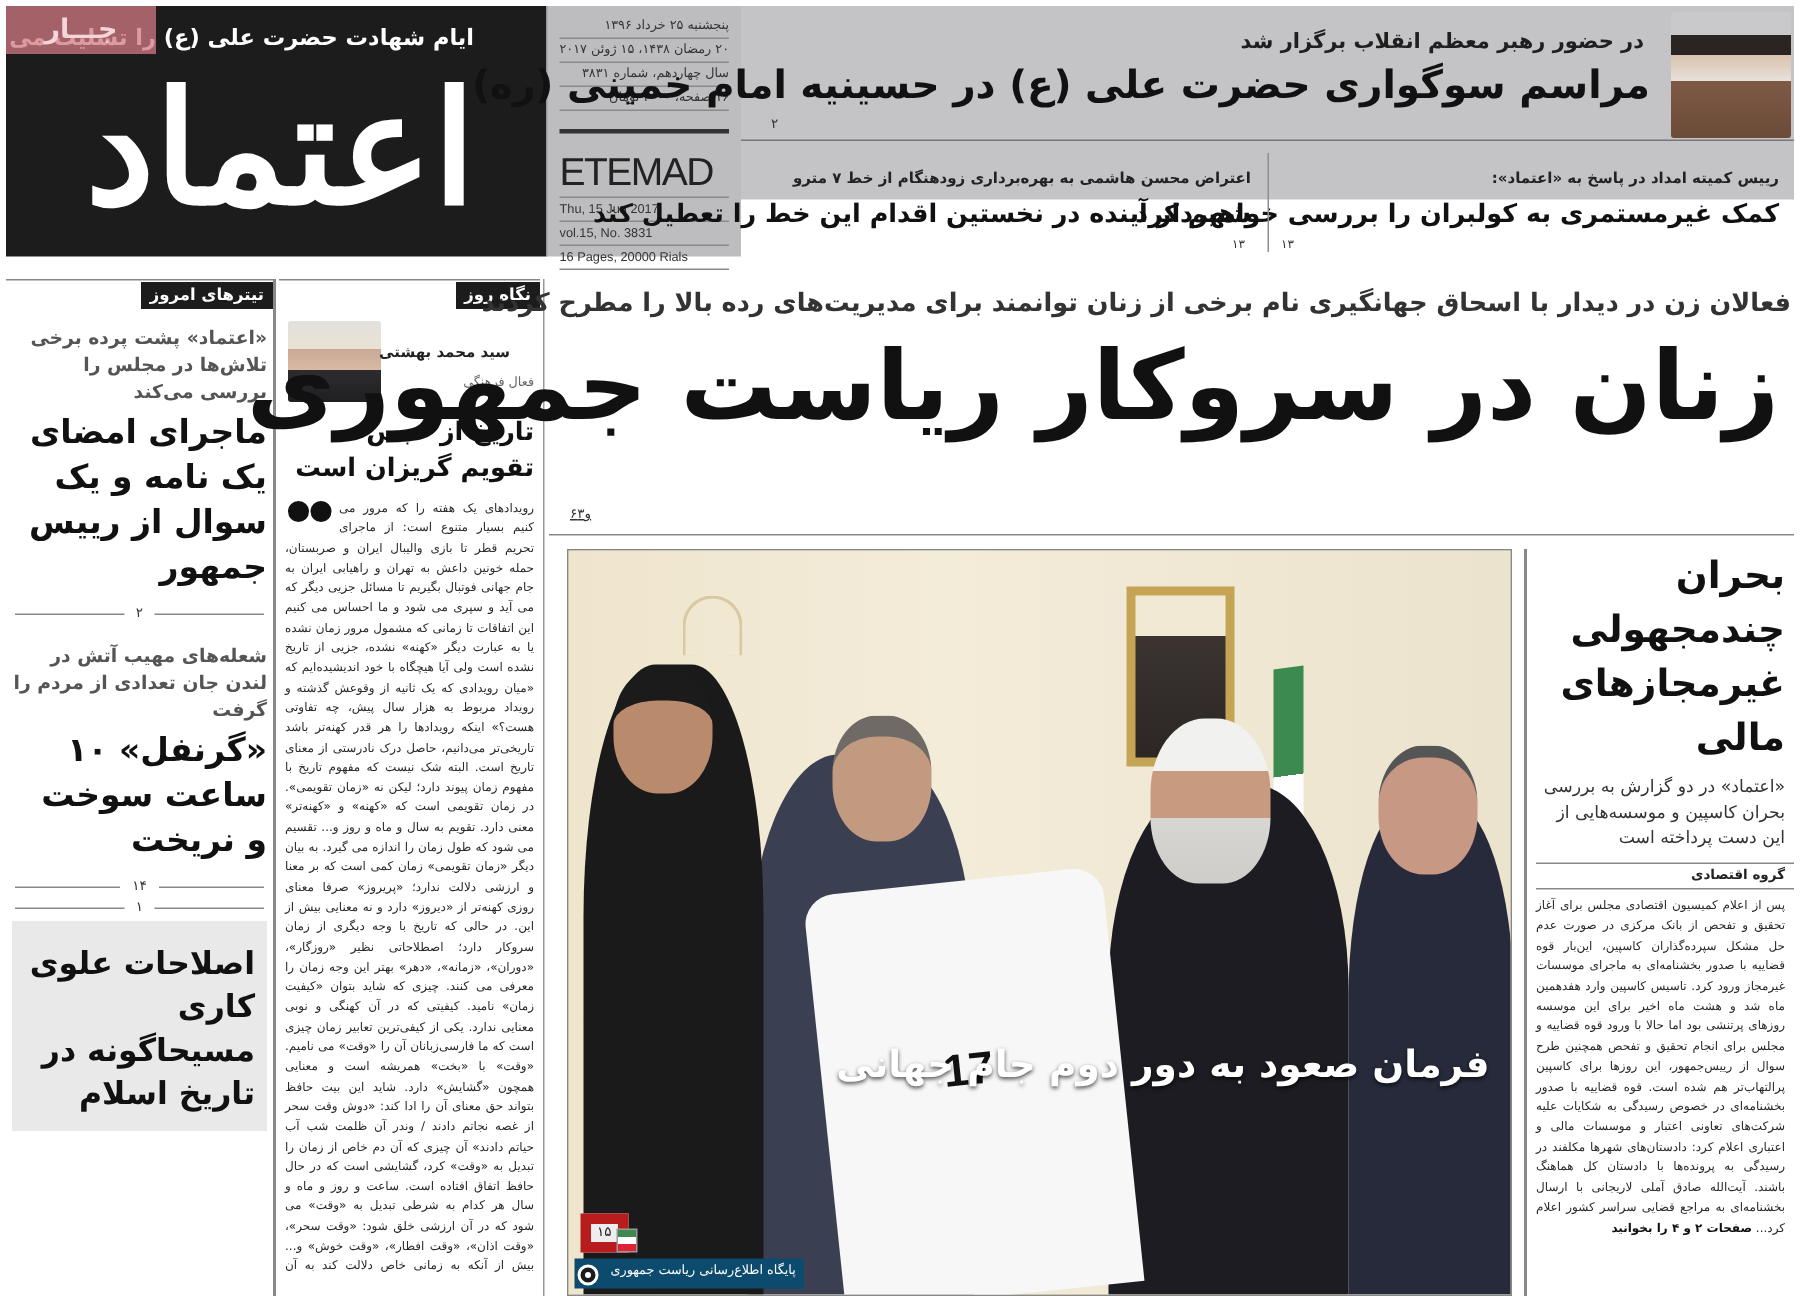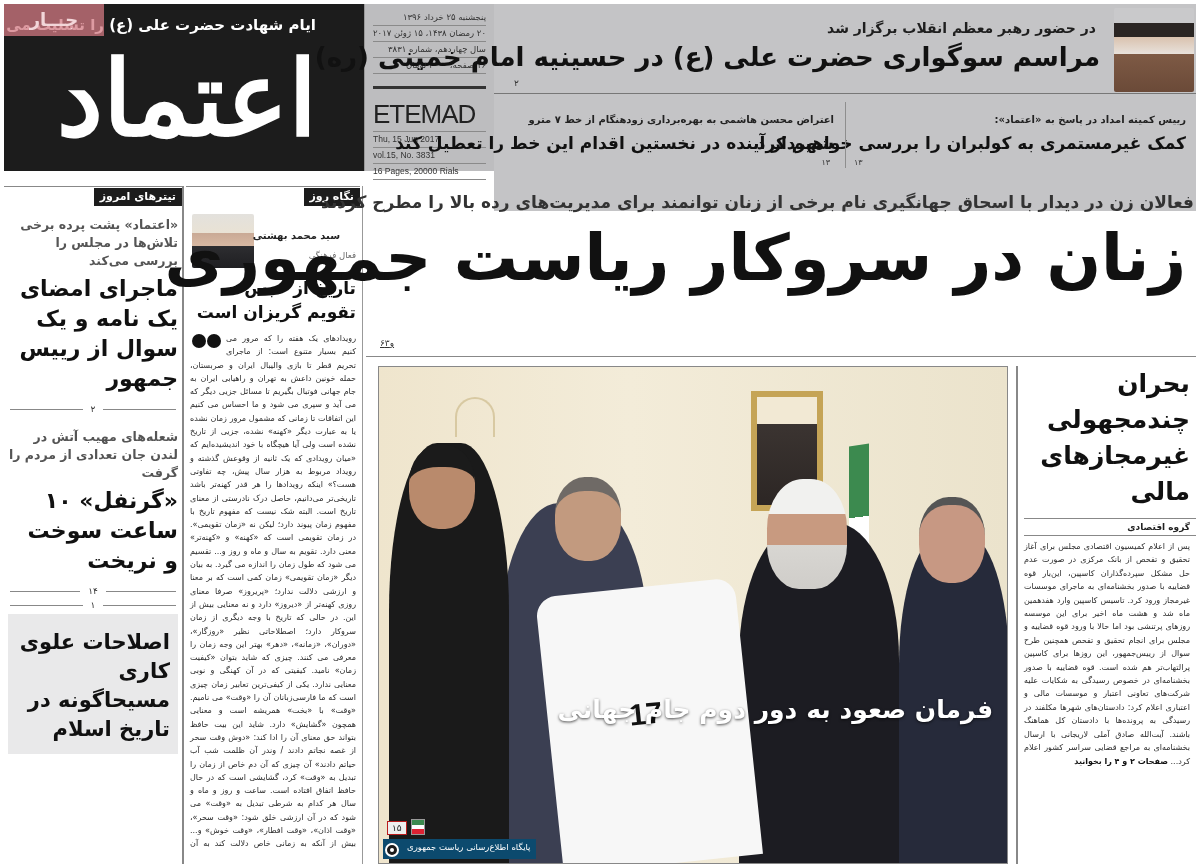--- a/index.html
+++ b/index.html
@@ -13,21 +13,21 @@
   .logo-word { position: absolute; left: 18px; top: 30px; width: 330px; height: 130px; color: #fff; font-family: "DejaVu Serif", serif; font-weight: bold; font-size: 104px; line-height: 130px; text-align: center; letter-spacing: -4px; }
   .watermark { position: absolute; left: 0; top: 0; width: 100px; height: 32px; background: rgba(210,120,130,0.75); color: #f2d6d9; font-weight: bold; font-size: 18px; text-align: center; line-height: 32px; direction: rtl; }
 
   .info-box { position: absolute; left: 360px; top: 0; width: 130px; height: 167px; background: #bdbdbf; border-left: 1px solid #999; padding: 6px 8px; direction: rtl; }
   .info-line { font-size: 8.5px; color: #333; border-bottom: 1px solid #8a8a8a; padding: 2px 0 3px; white-space: nowrap; text-align: right; }
   .info-rule { height: 3px; background: #333; margin: 12px 0 10px; }
   .info-en { direction: ltr; text-align: left; }
   .etemad-en { font-family: "Liberation Sans", sans-serif; font-size: 26px; color: #222; letter-spacing: -1px; line-height: 30px; border-bottom: 1px solid #8a8a8a; padding-bottom: 2px; }
   .info-en .info-line { text-align: left; font-family: "Liberation Sans", sans-serif; font-size: 8.5px; }
 
-  .top-news { position: absolute; left: 490px; top: 0; width: 702px; height: 207px; background: #c4c4c6; }
+  .top-news { position: absolute; left: 490px; top: 0; width: 702px; height: 129px; background: #c4c4c6; }
   .top-lead { position: absolute; left: 0; top: 0; width: 702px; height: 90px; border-bottom: 1px solid #777; }
   .leader-photo { position: absolute; right: 2px; top: 4px; width: 80px; height: 84px; background: linear-gradient(180deg, #c9c9cb 0%, #c9c9cb 18%, #2a2523 18%, #2a2523 34%, #d9c1ad 34%, #e8e2dc 55%, #7e5a45 55%, #6b4a38 100%); border-radius: 2px; }
   .top-kicker { position: absolute; right: 100px; top: 16px; font-size: 14px; font-weight: bold; color: #1f1f1f; white-space: nowrap; }
   .top-headline { position: absolute; right: 96px; top: 38px; font-size: 26px; font-weight: bold; color: #111; white-space: nowrap; letter-spacing: -0.5px; }
   .top-page { position: absolute; left: 20px; top: 74px; font-size: 9px; color: #333; }
 
   .top-sub { position: absolute; top: 96px; width: 350px; height: 70px; }
   .top-sub.right { right: 0; }
   .top-sub.left { left: 0; border-left: none; }
   .top-sub .sub-kicker { position: absolute; right: 10px; top: 14px; font-size: 10px; font-weight: bold; color: #222; white-space: nowrap; }
@@ -86,21 +86,21 @@
   .p4 { left: 520px; width: 110px; height: 330px; background: #262a3a; }
   .p4-head { position: absolute; left: 540px; top: 130px; width: 66px; height: 86px; border-radius: 45%; background: #c79883; border-top: 8px solid #555; }
   .shirt { position: absolute; left: 170px; top: 220px; width: 200px; height: 278px; background: #f7f7f7; border-radius: 20px 20px 0 0; transform: rotate(-6deg); }
   .shirt-num { position: absolute; left: 250px; top: 330px; font-family: "Liberation Sans", sans-serif; font-weight: bold; font-size: 30px; color: #111; transform: rotate(-6deg); direction: ltr; }
   .photo-caption { position: absolute; right: 14px; top: 322px; text-align: right; color: #fff; text-shadow: 0 1px 3px rgba(0,0,0,0.7); }
   .photo-caption .c-kicker { font-size: 12.5px; font-weight: bold; line-height: 17px; }
   .photo-caption .c-title { font-size: 25px; font-weight: bold; line-height: 34px; margin-top: 4px; }
   .photo-credit { position: absolute; left: 4px; bottom: 4px; height: 20px; background: #0c4a6e; color: #fff; font-size: 8.5px; padding: 3px 6px 0 24px; white-space: nowrap; }
   .camera-icon { position: absolute; left: 6px; bottom: 6px; width: 14px; height: 14px; border-radius: 50%; border: 2px solid #fff; background: #1b1b1b; }
   .camera-icon::after { content: ""; position: absolute; left: 3px; top: 3px; width: 4px; height: 4px; background: #fff; border-radius: 50%; }
-  .badge-15 { position: absolute; left: 8px; bottom: 28px; background: #eee; color: #222; font-size: 9px; padding: 1px 4px; border: 1px solid #b91c1c; direction: ltr; }
+  .badge-15 { position: absolute; left: 8px; bottom: 28px; background: #eee; color: #222; font-size: 9px; padding: 1px 4px; border: 7px solid #b91c1c; direction: ltr; }
   .ffi-logo { position: absolute; left: 32px; bottom: 28px; width: 14px; height: 16px; background: linear-gradient(180deg, #3c8a4f 0%, #3c8a4f 33%, #fff 33%, #fff 66%, #d23 66%); border: 1px solid #999; }
 
   .side-story { position: absolute; left: 650px; top: 180px; width: 180px; height: 498px; border-left: 2px solid #888; padding-left: 6px; text-align: right; }
   .side-title { font-size: 25px; font-weight: bold; color: #111; line-height: 36px; padding-right: 6px; }
   .side-dek { font-size: 11.5px; color: #333; line-height: 17px; margin-top: 6px; padding-right: 6px; }
   .side-byline { border-top: 1px solid #888; border-bottom: 1px solid #888; margin: 8px 0 4px; padding: 3px 6px 3px 0; font-size: 9px; font-weight: bold; color: #222; }
   .side-body { font-size: 8px; line-height: 13.4px; color: #2a2a2a; text-align: justify; padding-right: 6px; }
   .side-ref { font-size: 8px; font-weight: bold; color: #111; }
 </style>
 </head>
@@ -237,19 +237,20 @@
     </div>
 
     <div class="badge-15">۱۵</div>
     <div class="ffi-logo"></div>
     <div class="photo-credit">پایگاه اطلاع‌رسانی ریاست جمهوری</div>
     <div class="camera-icon"></div>
   </div>
 
   <div class="side-story">
     <div class="side-title">بحران چندمجهولی غیرمجازهای مالی</div>
+    <div class="side-dek">«اعتماد» در دو گزارش به بررسی بحران کاسپین و موسسه‌هایی از این دست پرداخته است</div>
     <div class="side-byline">گروه اقتصادی</div>
     <div class="side-body">
       <span>پس از اعلام کمیسیون اقتصادی مجلس برای آغاز تحقیق و تفحص از بانک مرکزی در صورت عدم حل مشکل سپرده‌گذاران کاسپین، این‌بار قوه قضاییه با صدور بخشنامه‌ای به ماجرای موسسات غیرمجاز ورود کرد. تاسیس کاسپین وارد هفدهمین ماه شد و هشت ماه اخیر برای این موسسه روزهای پرتنشی بود اما حالا با ورود قوه قضاییه و مجلس برای انجام تحقیق و تفحص همچنین طرح سوال از رییس‌جمهور، این روزها برای کاسپین پرالتهاب‌تر هم شده است. قوه قضاییه با صدور بخشنامه‌ای در خصوص رسیدگی به شکایات علیه شرکت‌های تعاونی اعتبار و موسسات مالی و اعتباری اعلام کرد: دادستان‌های شهرها مکلفند در رسیدگی به پرونده‌ها با دادستان کل هماهنگ باشند. آیت‌الله صادق آملی لاریجانی با ارسال بخشنامه‌ای به مراجع قضایی سراسر کشور اعلام کرد...</span>
       <span class="side-ref">صفحات ۲ و ۴ را بخوانید</span>
     </div>
   </div>
 </div>
 
 </body></html>

